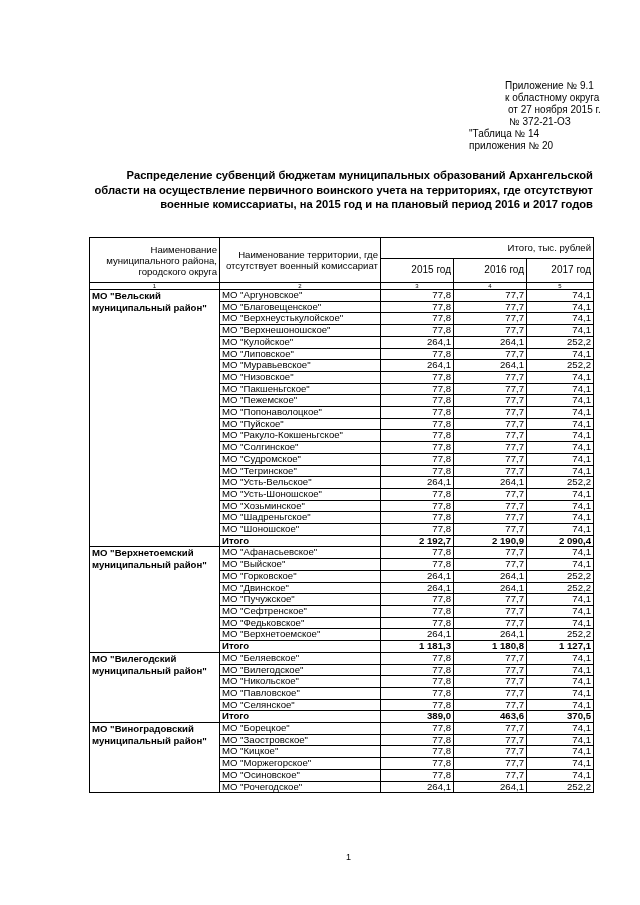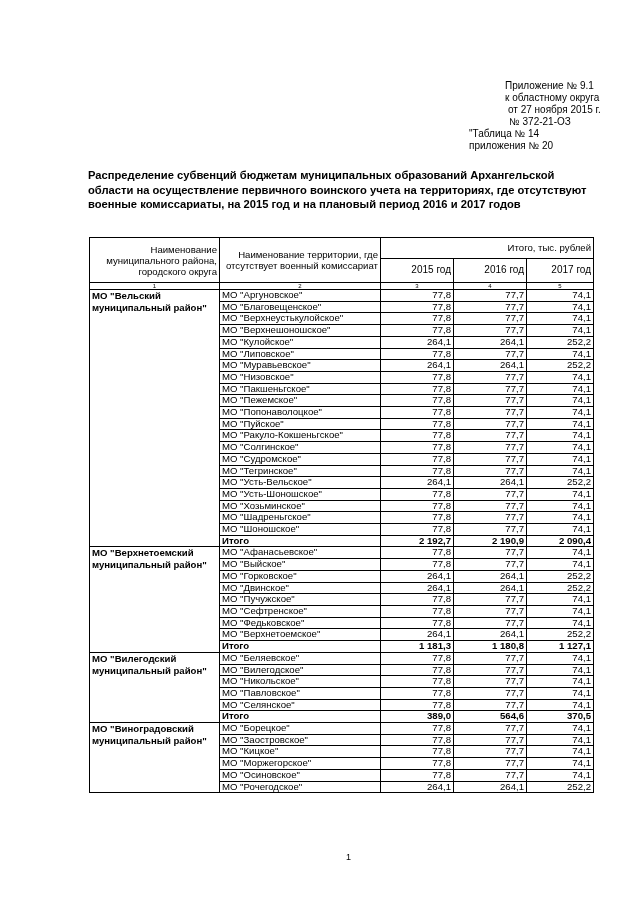--- a/index.html
+++ b/index.html
@@ -4,21 +4,21 @@
 <style>
   html, body { margin: 0; padding: 0; background: #ffffff; }
   body { width: 640px; height: 905px; position: relative; overflow: hidden;
          font-family: "Liberation Sans", sans-serif; color: #000; }
   .annex { position: absolute; left: 472px; top: 80px; font-size: 10px; line-height: 12px; margin-left: 33px; }
   .annex div { white-space: nowrap; }
   .annex .l2 { padding-left: 0px; }
   .annex .l3 { padding-left: 3px; }
   .annex .l4 { padding-left: 4px; }
   .tblref { position: absolute; left: 469px; top: 128px; font-size: 10px; line-height: 12px; }
-  .title { position: absolute; left: 88px; top: 168px; width: 505px; text-align: left;
+  .title { position: absolute; left: 88px; top: 168px; width: 505px; text-align: right;
            font-weight: bold; font-size: 11.2px; line-height: 14.5px; }
   table.main { position: absolute; left: 89px; top: 237px; border-collapse: collapse;
                table-layout: fixed; font-size: 9.6px; }
   table.main td, table.main th { border: 1px solid #000; padding: 0 2px; height: 10.7px;
                line-height: 10.7px; white-space: nowrap; overflow: hidden; }
   table.main th { font-weight: normal; text-align: right; }
   .h-name { height: 44px !important; line-height: 11px !important; white-space: normal !important; vertical-align: middle; }
   .h-sum { height: 20px !important; }
   .h-year { height: 22px !important; font-size: 10px; }
   .h-num td { font-size: 6px; height: 6px !important; line-height: 6px !important; text-align: center; }
@@ -290,21 +290,21 @@
       </tr>
       <tr>
         <td>МО "Селянское"</td>
         <td class="num">77,8</td>
         <td class="num">77,7</td>
         <td class="num outer-r">74,1</td>
       </tr>
       <tr class="total">
         <td>Итого</td>
         <td class="num">389,0</td>
-        <td class="num">564,6</td>
+        <td class="num">463,6</td>
         <td class="num outer-r">370,5</td>
       </tr>
       <tr>
         <td class="region outer-l" rowspan="6">МО "Виноградовский муниципальный район"</td>
         <td>МО "Борецкое"</td>
         <td class="num">77,8</td>
         <td class="num">77,7</td>
         <td class="num outer-r">74,1</td>
       </tr>
       <tr>

